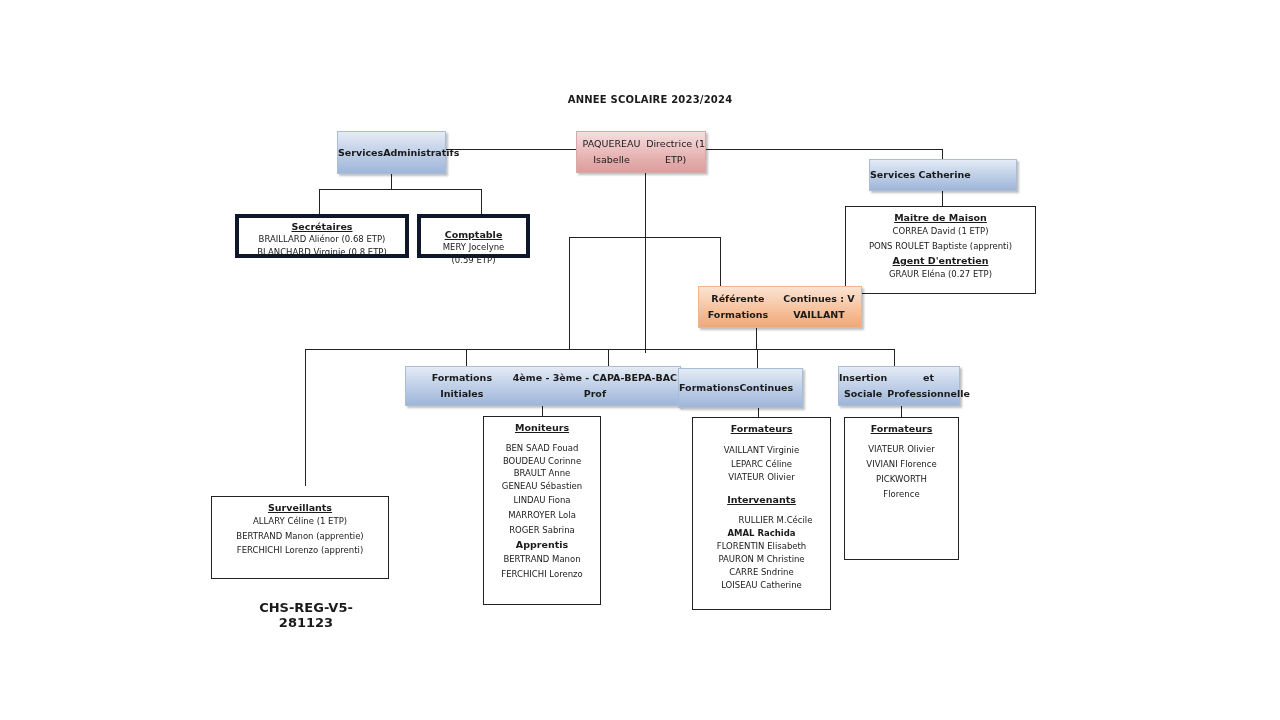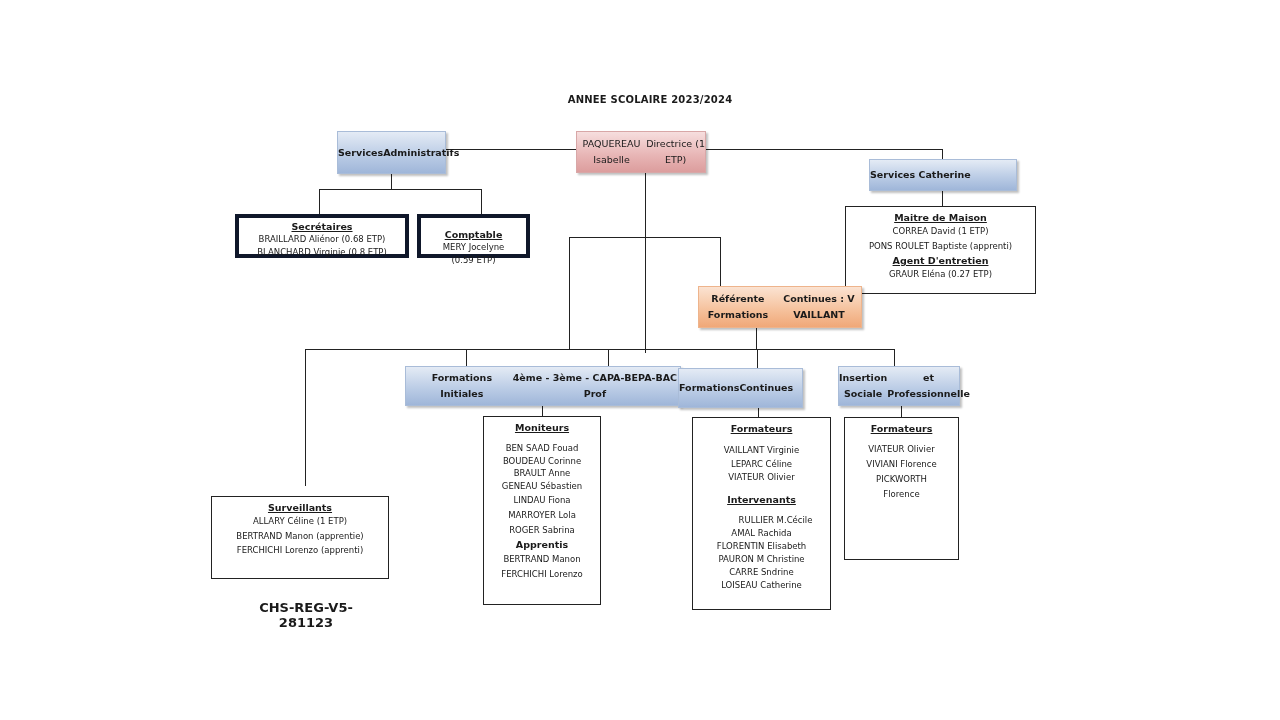--- a/index.html
+++ b/index.html
@@ -136,21 +136,21 @@
 <div class="box" style="left:692px; top:417px; width:139px; height:193px; padding-top:4px;">
   <span class="hdr">Formateurs</span>
   <div class="gap"></div>
   <span style="line-height:14px;">VAILLANT Virginie</span>
   <span style="line-height:14px;">LEPARC Céline</span>
   <span style="line-height:12px;">VIATEUR Olivier</span>
   <div class="gap" style="height:10px;"></div>
   <span class="hdr">Intervenants</span>
   <div class="gap"></div>
   <span style="line-height:13px;margin-left:28px;">RULLIER M.Cécile</span>
-  <span style="line-height:13px;">AMAL Rachida</span>
+  <span style="line-height:13px;font-weight:bold;">AMAL Rachida</span>
   <span style="line-height:13px;">FLORENTIN Elisabeth</span>
   <span style="line-height:13px;">PAURON M Christine</span>
   <span style="line-height:13px;">CARRE Sndrine</span>
   <span style="line-height:13px;">LOISEAU Catherine</span>
 </div>
 
 <div class="box" style="left:844px; top:417px; width:115px; height:143px; padding-top:4px; line-height:15px;">
   <span class="hdr">Formateurs</span>
   <div class="gap" style="height:7px;"></div>
   <span>VIATEUR Olivier</span>

